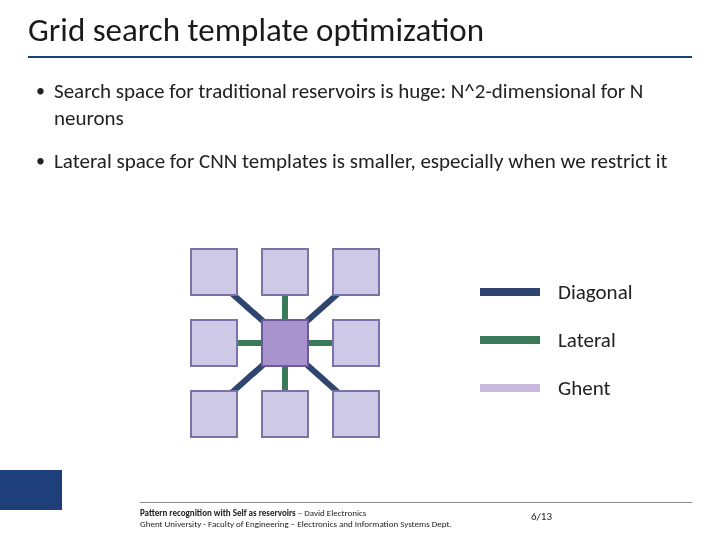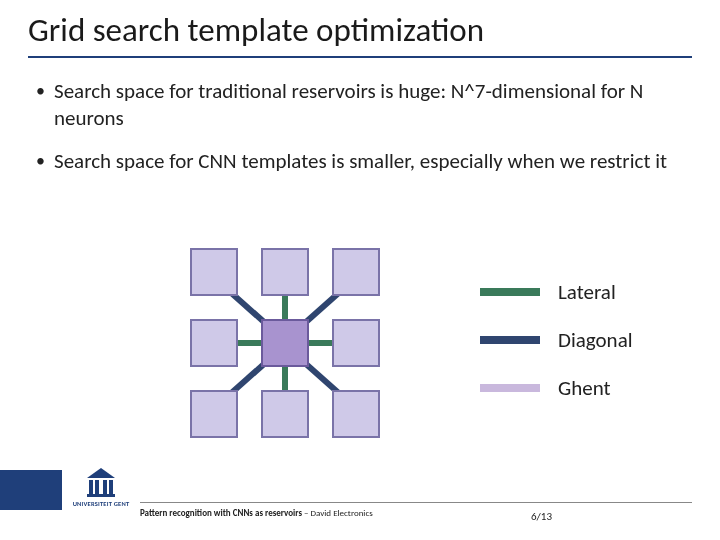--- a/index.html
+++ b/index.html
@@ -33,25 +33,25 @@
 <body>
 
 <div class="slide">
 
   <div class="title">Grid search template optimization</div>
   <div class="title-underline"></div>
 
   <div class="bullets">
     <div class="bullet">
       <div class="dot">•</div>
-      <div class="txt">Search space for traditional reservoirs is huge: N^7-dimensional for N neurons</div>
+      <div class="txt">Search space for traditional reservoirs is huge: N^2-dimensional for N neurons</div>
     </div>
     <div class="bullet">
       <div class="dot">•</div>
-      <div class="txt">Search space for CNN templates is smaller, especially when we restrict it</div>
+      <div class="txt">Lateral space for CNN templates is smaller, especially when we restrict it</div>
     </div>
   </div>
 
   <div class="diagram">
     <svg width="210" height="190" style="position:absolute;left:0;top:0">
 
       <line x1="48" y1="42" x2="84" y2="74" stroke="#2f456f" stroke-width="6"></line>
       <line x1="162" y1="42" x2="126" y2="74" stroke="#2f456f" stroke-width="6"></line>
       <line x1="48" y1="148" x2="84" y2="116" stroke="#2f456f" stroke-width="6"></line>
       <line x1="162" y1="148" x2="126" y2="116" stroke="#2f456f" stroke-width="6"></line>
@@ -68,46 +68,36 @@
     <div class="cell" style="left:10px; top:71px"></div>
     <div class="cell center" style="left:81px; top:71px"></div>
     <div class="cell" style="left:152px; top:71px"></div>
     <div class="cell" style="left:10px; top:142px"></div>
     <div class="cell" style="left:81px; top:142px"></div>
     <div class="cell" style="left:152px; top:142px"></div>
   </div>
 
   <div class="legend">
     <div class="legend-row">
+      <div class="swatch sw-diag"></div>
+      <div>Diagonal</div>
+    </div>
+    <div class="legend-row">
       <div class="swatch sw-lat"></div>
       <div>Lateral</div>
-    </div>
-    <div class="legend-row">
-      <div class="swatch sw-diag"></div>
-      <div>Diagonal</div>
     </div>
     <div class="legend-row">
       <div class="swatch sw-self"></div>
       <div>Ghent</div>
     </div>
   </div>
 
   <div class="footer-band"></div>
-  <div class="logo">
-    <svg width="32" height="32" viewBox="0 0 32 32">
-      <rect x="4" y="14" width="4" height="14" fill="#1f3f7a"></rect>
-      <rect x="10" y="14" width="4" height="14" fill="#1f3f7a"></rect>
-      <rect x="18" y="14" width="4" height="14" fill="#1f3f7a"></rect>
-      <rect x="24" y="14" width="4" height="14" fill="#1f3f7a"></rect>
-      <rect x="2" y="28" width="28" height="3" fill="#1f3f7a"></rect>
-      <polygon points="16,2 30,12 2,12" fill="#1f3f7a"></polygon>
-    </svg>
-    <div class="logo-text">UNIVERSITEIT GENT</div>
-  </div>
 
   <div class="footer-line"></div>
   <div class="footer-text">
-    <div class="l1"><b>Pattern recognition with CNNs as reservoirs</b><span> – David Electronics</span></div>
+    <div class="l1"><b>Pattern recognition with Self as reservoirs</b><span> – David Electronics</span></div>
+    <div class="l2">Ghent University - Faculty of Engineering – Electronics and Information Systems Dept.</div>
   </div>
 
   <div class="page">6/13</div>
 
 </div>
 
 </body></html>

